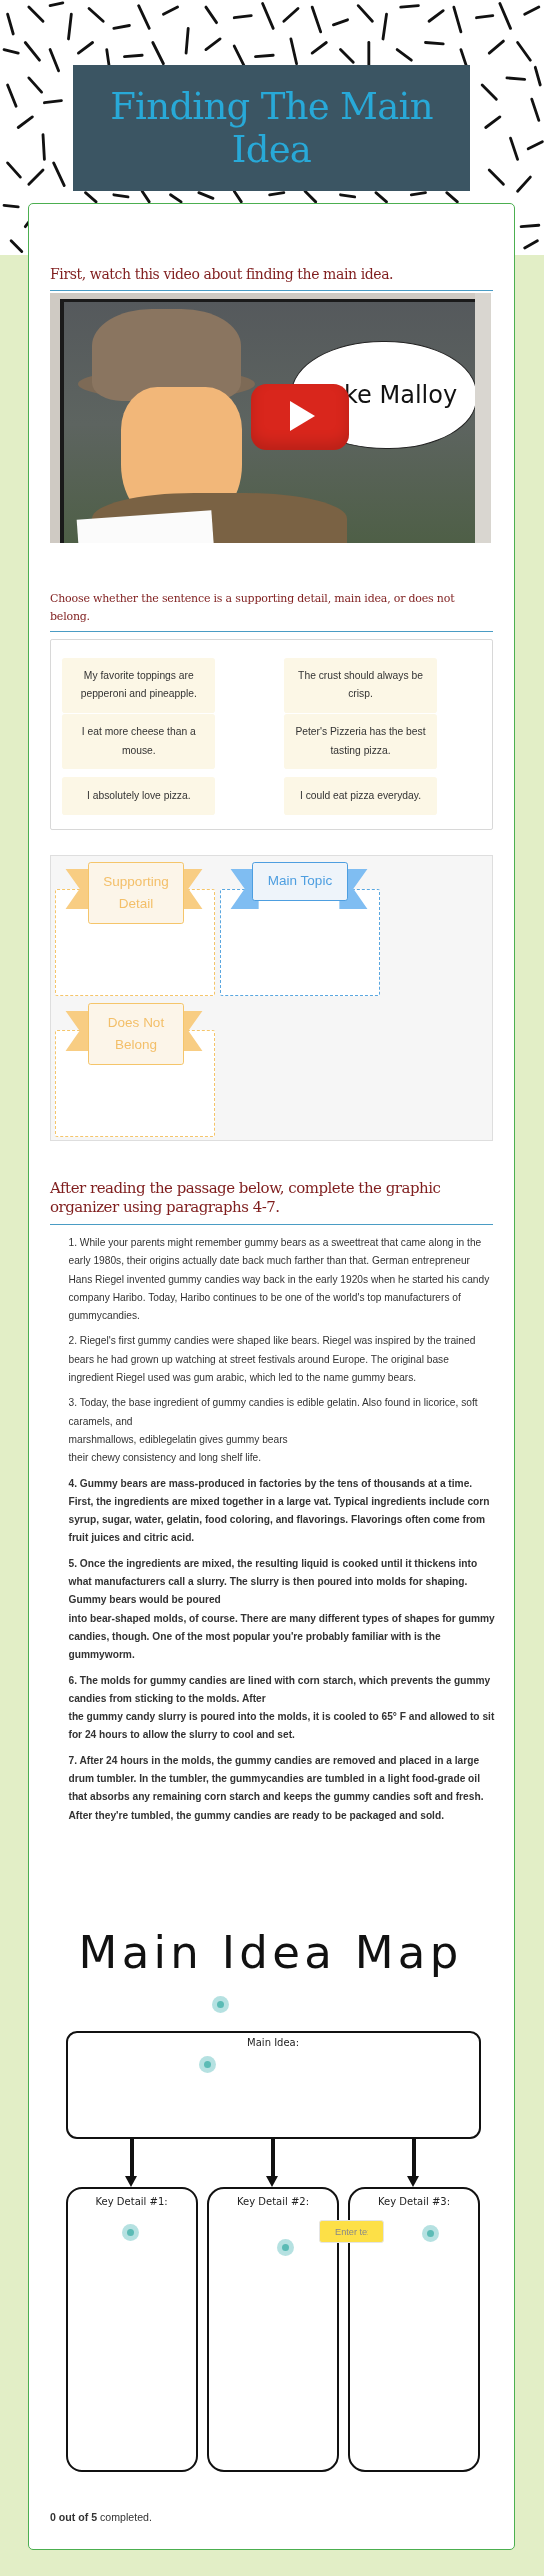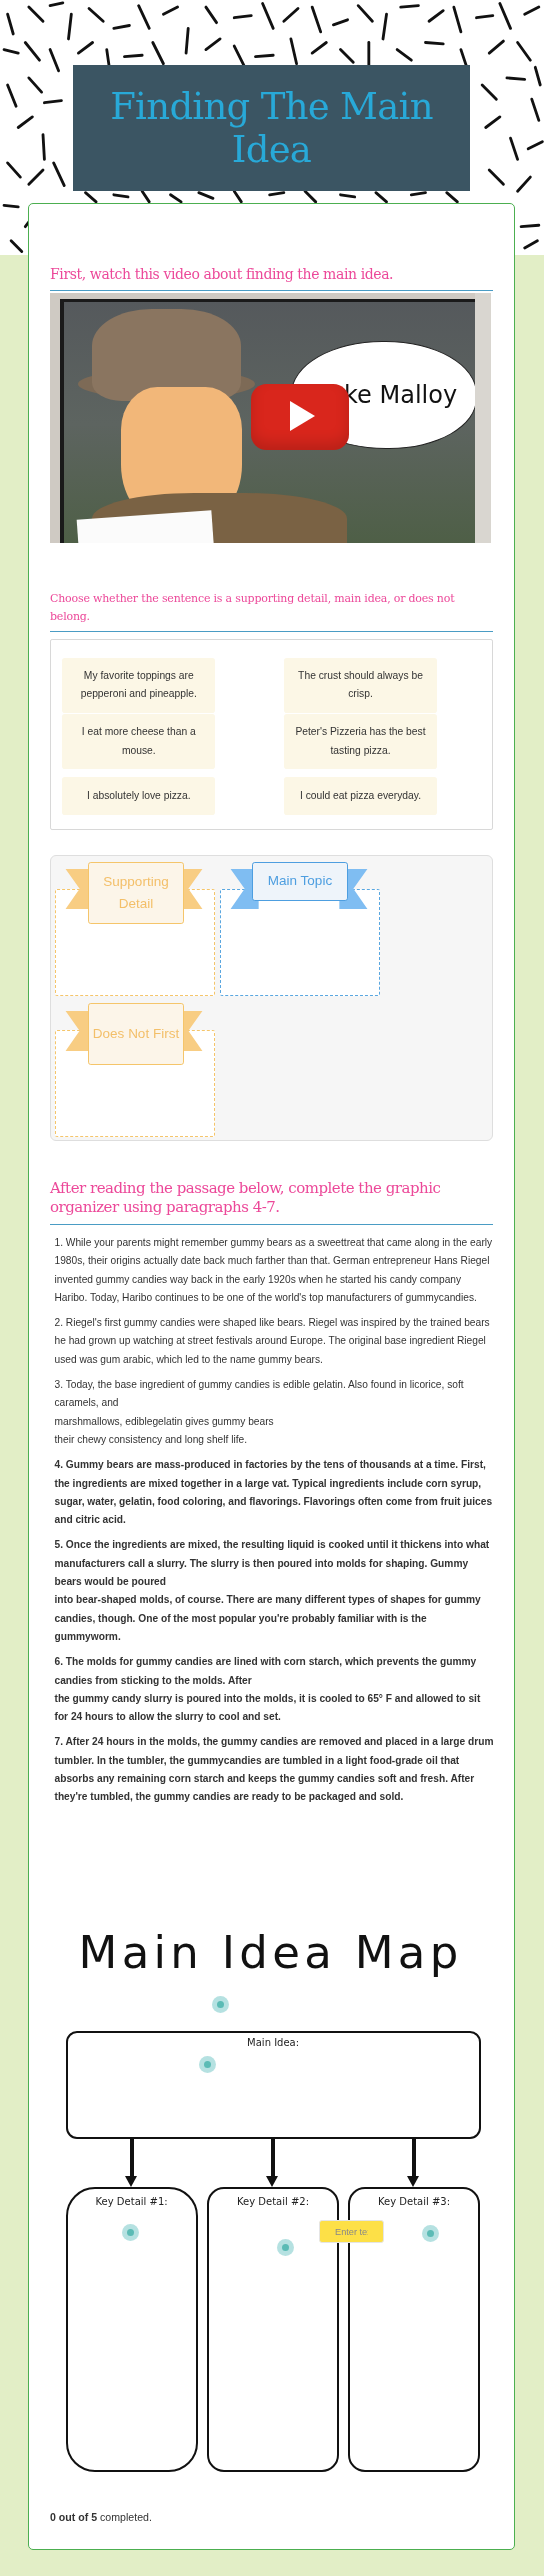--- a/index.html
+++ b/index.html
@@ -21,21 +21,21 @@
   .title-banner h1 {
     margin: 0; color: #28a9d8; font-family: "DejaVu Serif", serif; font-weight: normal;
     font-size: 37px; line-height: 43px; letter-spacing: -0.7px;
   }
   .card {
     position: absolute; left: 28px; top: 203px; width: 485px; height: 2345px;
     background: #ffffff; border: 1.4px solid #4caf50; border-radius: 5px;
   }
   .section-heading {
     position: absolute; left: 21px; right: 21px;
-    color: #ec4899; font-family: "DejaVu Serif", serif; font-size: 14px; line-height: 18.4px;
+    color: #7f1d1d; font-family: "DejaVu Serif", serif; font-size: 14px; line-height: 18.4px;
     border-bottom: 0.7px solid #4a9cc4; padding-bottom: 7px; letter-spacing: -0.4px;
   }
   .section-heading.small { font-size: 11px; line-height: 17.7px; padding-bottom: 5.7px; letter-spacing: -0.2px;}
   .section-heading.big { font-size: 15px; line-height: 19px; letter-spacing: -0.5px; }
   .video {
     position: absolute; left: 21px; top: 89px; width: 441px; height: 250px;
     background: #cfcac3; overflow: hidden; cursor: pointer;
   }
   .video .frame {
     position: absolute; left: 10px; top: 5.7px; width: 411px; height: 244px;
@@ -74,35 +74,35 @@
     border: 0.7px solid #d8d8d8; border-radius: 2.1px; background: #fff;
   }
   .chip {
     position: absolute; width: 153px; height: 55px; background: #fcf7e6; border-radius: 2.8px;
     display: flex; align-items: center; justify-content: center; text-align: center;
     font-size: 10.3px; line-height: 18.4px; color: #333; padding: 0 7px; box-sizing: border-box;
     cursor: grab;
   }
   .buckets {
     position: absolute; left: 21px; top: 651px; width: 441px; height: 284px;
-    background: #f6f6f6; border: 0.7px solid #dedede; border-radius: 6px;
+    background: #f6f6f6; border: 0.7px solid #dedede; border-radius: 0;
   }
   .bucket { position: absolute; width: 158px; height: 105px; border: 1.4px dashed #f5c56a; border-radius: 2.1px; background:#fff; }
   .bucket.blue { border-color: #5aa7e0; }
   .ribbon {
     position: absolute; width: 94px; height: 60px; background: #fcf5e9; border: 1.4px solid #f5c56a;
     border-radius: 2.8px; display: flex; align-items: center; justify-content: center; text-align: center;
     color: #f3bf69; font-size: 13.5px; line-height: 22px;
   }
   .ribbon.blue { height: 37px; background: #eef4fa; border-color: #4d9ee0; color: #4d9ee0; }
   .passage {
     position: absolute; left: 25.5px; top: 1030px; width: 441px;
     color: #333; font-size: 10.2px; line-height: 18.3px;
   }
-  .passage p { margin: 0 0 7px 0; }
+  .passage p { margin: 0 0 7px 14px; }
   .passage p.bold { font-weight: bold; }
   .map {
     position: absolute; left: 21px; top: 1722px; width: 441px; height: 553px; background:#fff;
   }
   .map-title {
     position: absolute; left: 0; width: 100%; top: 0; text-align: center;
     font-family: "DejaVu Sans", sans-serif; font-size: 45px; letter-spacing: 4.3px; color: #111;
   }
   .mbox { position: absolute; border: 2.1px solid #111; background: #fff; }
   .mbox .lbl { position:absolute; left:0; right:0; text-align:center; font-family:"DejaVu Sans", sans-serif; font-size: 10px; color:#222; }
@@ -261,21 +261,21 @@
       <polygon points="0,0 40,0 40,57 0,57 20,28" fill="#7fbdf2"></polygon>
       <polygon points="155,0 195,0 175,28 195,57 155,57" fill="#7fbdf2"></polygon>
     </svg>
     <div class="ribbon blue" style="left:201px; top:5.7px;">Main Topic</div>
 
     <div class="bucket" style="left:3.5px; top:174px;"></div>
     <svg style="position:absolute; left:14px; top:155px;" width="138" height="40" viewBox="0 0 195 57">
       <polygon points="0,0 40,0 40,57 0,57 20,28" fill="#f8cd83"></polygon>
       <polygon points="155,0 195,0 175,28 195,57 155,57" fill="#f8cd83"></polygon>
     </svg>
-    <div class="ribbon" style="left:37px; top:147px;">Does Not First</div>
+    <div class="ribbon" style="left:37px; top:147px;">Does Not Belong</div>
   </div>
 
   <div class="section-heading big" style="top: 975px;">After reading the passage below, complete the graphic organizer using paragraphs 4-7.</div>
   <div class="passage">
     <p>1. While your parents might remember gummy bears as a sweettreat that came along in the early 1980s, their origins actually date back much farther than that. German entrepreneur Hans Riegel invented gummy candies way back in the early 1920s when he started his candy company Haribo. Today, Haribo continues to be one of the world's top manufacturers of gummycandies.</p>
     <p>2. Riegel's first gummy candies were shaped like bears. Riegel was inspired by the trained bears he had grown up watching at street festivals around Europe. The original base ingredient Riegel used was gum arabic, which led to the name gummy bears.</p>
     <p style="white-space: pre-line;">3. Today, the base ingredient of gummy candies is edible gelatin. Also found in licorice, soft caramels, and
 marshmallows, ediblegelatin gives gummy bears
 their chewy consistency and long shelf life.</p>
     <p class="bold">4. Gummy bears are mass-produced in factories by the tens of thousands at a time. First, the ingredients are mixed together in a large vat. Typical ingredients include corn syrup, sugar, water, gelatin, food coloring, and flavorings. Flavorings often come from fruit juices and citric acid.</p>
@@ -296,21 +296,21 @@
     </div>
     <div class="hotspot" style="left:149px; top:130px;"></div>
 
     <div class="arrow-line" style="left:80px; top:211px; height:40px;"></div>
     <div class="arrow-head" style="left:75px; top:250px;"></div>
     <div class="arrow-line" style="left:221px; top:211px; height:40px;"></div>
     <div class="arrow-head" style="left:216px; top:250px;"></div>
     <div class="arrow-line" style="left:362px; top:211px; height:40px;"></div>
     <div class="arrow-head" style="left:357px; top:250px;"></div>
 
-    <div class="mbox" style="left:15.6px; top:261px; width:128px; height:281px; border-radius:29px;">
+    <div class="mbox" style="left:15.6px; top:261px; width:128px; height:281px; border-radius:16px;">
       <div class="lbl" style="top:7px;">Key Detail #1:</div>
     </div>
     <div class="mbox" style="left:157px; top:261px; width:128px; height:281px; border-radius:17px;">
       <div class="lbl" style="top:7px;">Key Detail #2:</div>
     </div>
     <div class="mbox" style="left:298px; top:261px; width:128px; height:281px; border-radius:17px;">
       <div class="lbl" style="top:7px;">Key Detail #3:</div>
     </div>
 
     <div class="hotspot" style="left:72px; top:298px;"></div>

